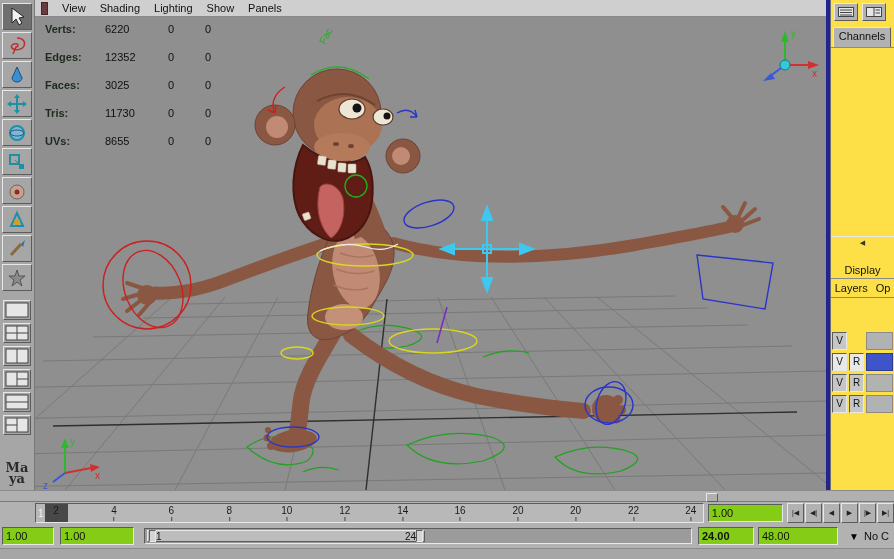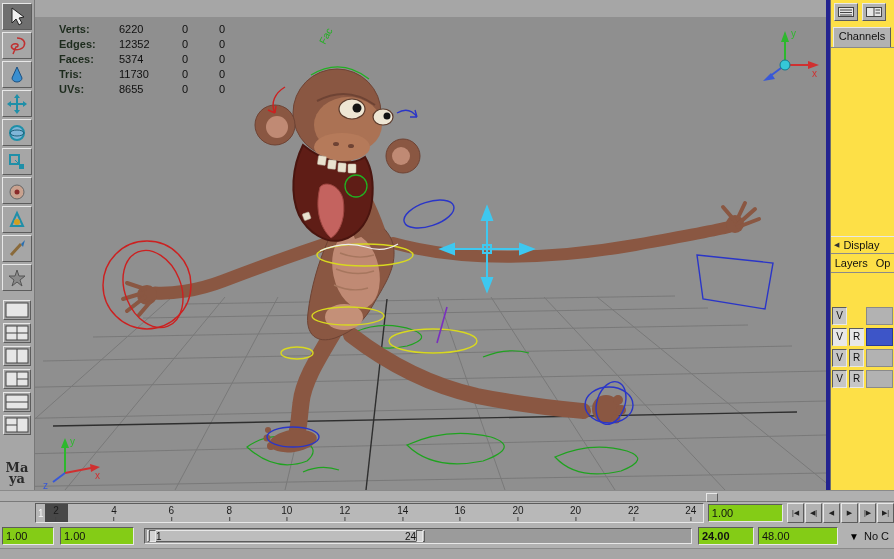--- a/index.html
+++ b/index.html
@@ -15,33 +15,33 @@
   .layout-btn{width:28px;height:20px;background:#a6a6a6;display:flex;align-items:center;justify-content:center;box-sizing:border-box;}
   .maya-logo{margin-top:auto;margin-bottom:6px;width:30px;font-weight:bold;font-size:13px;line-height:11px;color:#2b2b2b;word-break:break-all;text-align:center;font-family:"DejaVu Serif",serif;}
 
   
   .panel-menubar{position:absolute;left:35px;top:0;width:795px;height:17px;background:#cfcfcf;border-bottom:1px solid #8a8a8a;display:flex;align-items:center;gap:14px;padding-left:6px;box-sizing:border-box;}
   .menu-item{color:#101010;}
   .grip{width:5px;height:11px;background:#6b3a3a;border:1px solid #4a2424;margin-right:0;}
 
   
   .viewport{position:absolute;left:35px;top:17px;width:791px;height:473px;background:#8f8f8f;overflow:hidden;}
-  .hud{position:absolute;left:24px;top:6px;display:grid;grid-template-columns:60px 63px 37px 30px;row-gap:3px;}
+  .hud{position:absolute;left:10px;top:6px;display:grid;grid-template-columns:60px 63px 37px 30px;row-gap:16px;}
   .hud .lab{font-weight:bold;color:#1d2b1d;}
   .hud .val{color:#101010;}
   .active-border{position:absolute;left:826px;top:0;width:4px;height:490px;background:#23238f;}
 
   
   .channelbox{position:absolute;left:830px;top:0;width:64px;height:490px;background:#fde047;border-left:1px solid #6f6f6f;box-sizing:border-box;}
   .cb-icons{display:flex;gap:4px;padding:3px 3px 2px 3px;}
   .cb-icon{width:22px;height:16px;background:#b2b2b2;display:flex;align-items:center;justify-content:center;}
   .cb-tab{margin:4px 0 0 2px;width:56px;height:17px;border:1px solid;border-color:#e8e8e8 #5c5c5c #b2b2b2 #e8e8e8;text-align:center;padding-top:2px;box-sizing:content-box;background:#b2b2b2;}
   .cb-sep{border-top:1px solid #8a8a8a;margin-top:-1px;}
   .cb-middle{height:188px;}
-  .cb-display{display:flex;align-items:center;gap:4px;padding:2px 3px;border-top:1px solid #e8e8e8;}
+  .cb-display{display:flex;align-items:center;gap:17px;padding:2px 3px;border-top:1px solid #e8e8e8;flex-direction:column;}
   .tri{font-size:7px;color:#333;}
   .cb-layersmenu{display:flex;gap:8px;padding:3px 4px;border-top:1px solid #8a8a8a;border-bottom:1px solid #8a8a8a;justify-content:center;}
   .layer-rows{margin-top:34px;display:flex;flex-direction:column;gap:3px;padding:0 1px;}
   .layer-row{display:flex;height:18px;gap:2px;}
   .lbox{width:15px;background:#c6c6c6;text-align:center;font-size:10px;line-height:16px;box-sizing:border-box;}
   .lbox.hiddenbox{visibility:hidden;}
   .lname{flex:1;background:#b2b2b2;border:1px solid #8a8a8a;box-sizing:border-box;}
   .layer-row.selected .lname{background:#3d55c8;border-color:#2a3a96;}
   .layer-row.selected .lbox{background:#e8e8e8;}
 
@@ -182,20 +182,28 @@
             <rect x="1" y="1" width="22" height="14" fill="#e6e6e6" stroke="#444"></rect>
             <line x1="12" y1="1" x2="12" y2="15" stroke="#444"></line>
             <line x1="1" y1="8" x2="12" y2="8" stroke="#444"></line>
           </svg>
         </div>
     </div>
 
     <div class="maya-logo">Maya</div>
   </div>
 
+  <div class="panel-menubar">
+    <span class="grip"></span>
+    <span class="menu-item">View</span>
+    <span class="menu-item">Shading</span>
+    <span class="menu-item">Lighting</span>
+    <span class="menu-item">Show</span>
+    <span class="menu-item">Panels</span>
+  </div>
 
   <div class="viewport">
     <svg width="791" height="473" viewBox="0 0 791 473">
       <rect width="791" height="473" fill="#8f8f8f"></rect>
       <g stroke="#797979" stroke-width="1" fill="none">
         <line x1="150" y1="287" x2="640" y2="279"></line>
           <line x1="108" y1="301" x2="673" y2="291"></line>
         <line x1="58" y1="320" x2="713" y2="308"></line>
           <line x1="8" y1="344" x2="757" y2="329"></line>
         <line x1="-40" y1="371" x2="791" y2="354"></line>
@@ -354,21 +362,21 @@
     <div class="hud">
       <span class="lab">Verts:</span>
         <span class="val">6220</span>
         <span class="val">0</span>
         <span class="val">0</span>
       <span class="lab">Edges:</span>
         <span class="val">12352</span>
         <span class="val">0</span>
         <span class="val">0</span>
       <span class="lab">Faces:</span>
-        <span class="val">5374</span>
+        <span class="val">3025</span>
         <span class="val">0</span>
         <span class="val">0</span>
       <span class="lab">Tris:</span>
         <span class="val">11730</span>
         <span class="val">0</span>
         <span class="val">0</span>
       <span class="lab">UVs:</span>
         <span class="val">8655</span>
         <span class="val">0</span>
         <span class="val">0</span>

